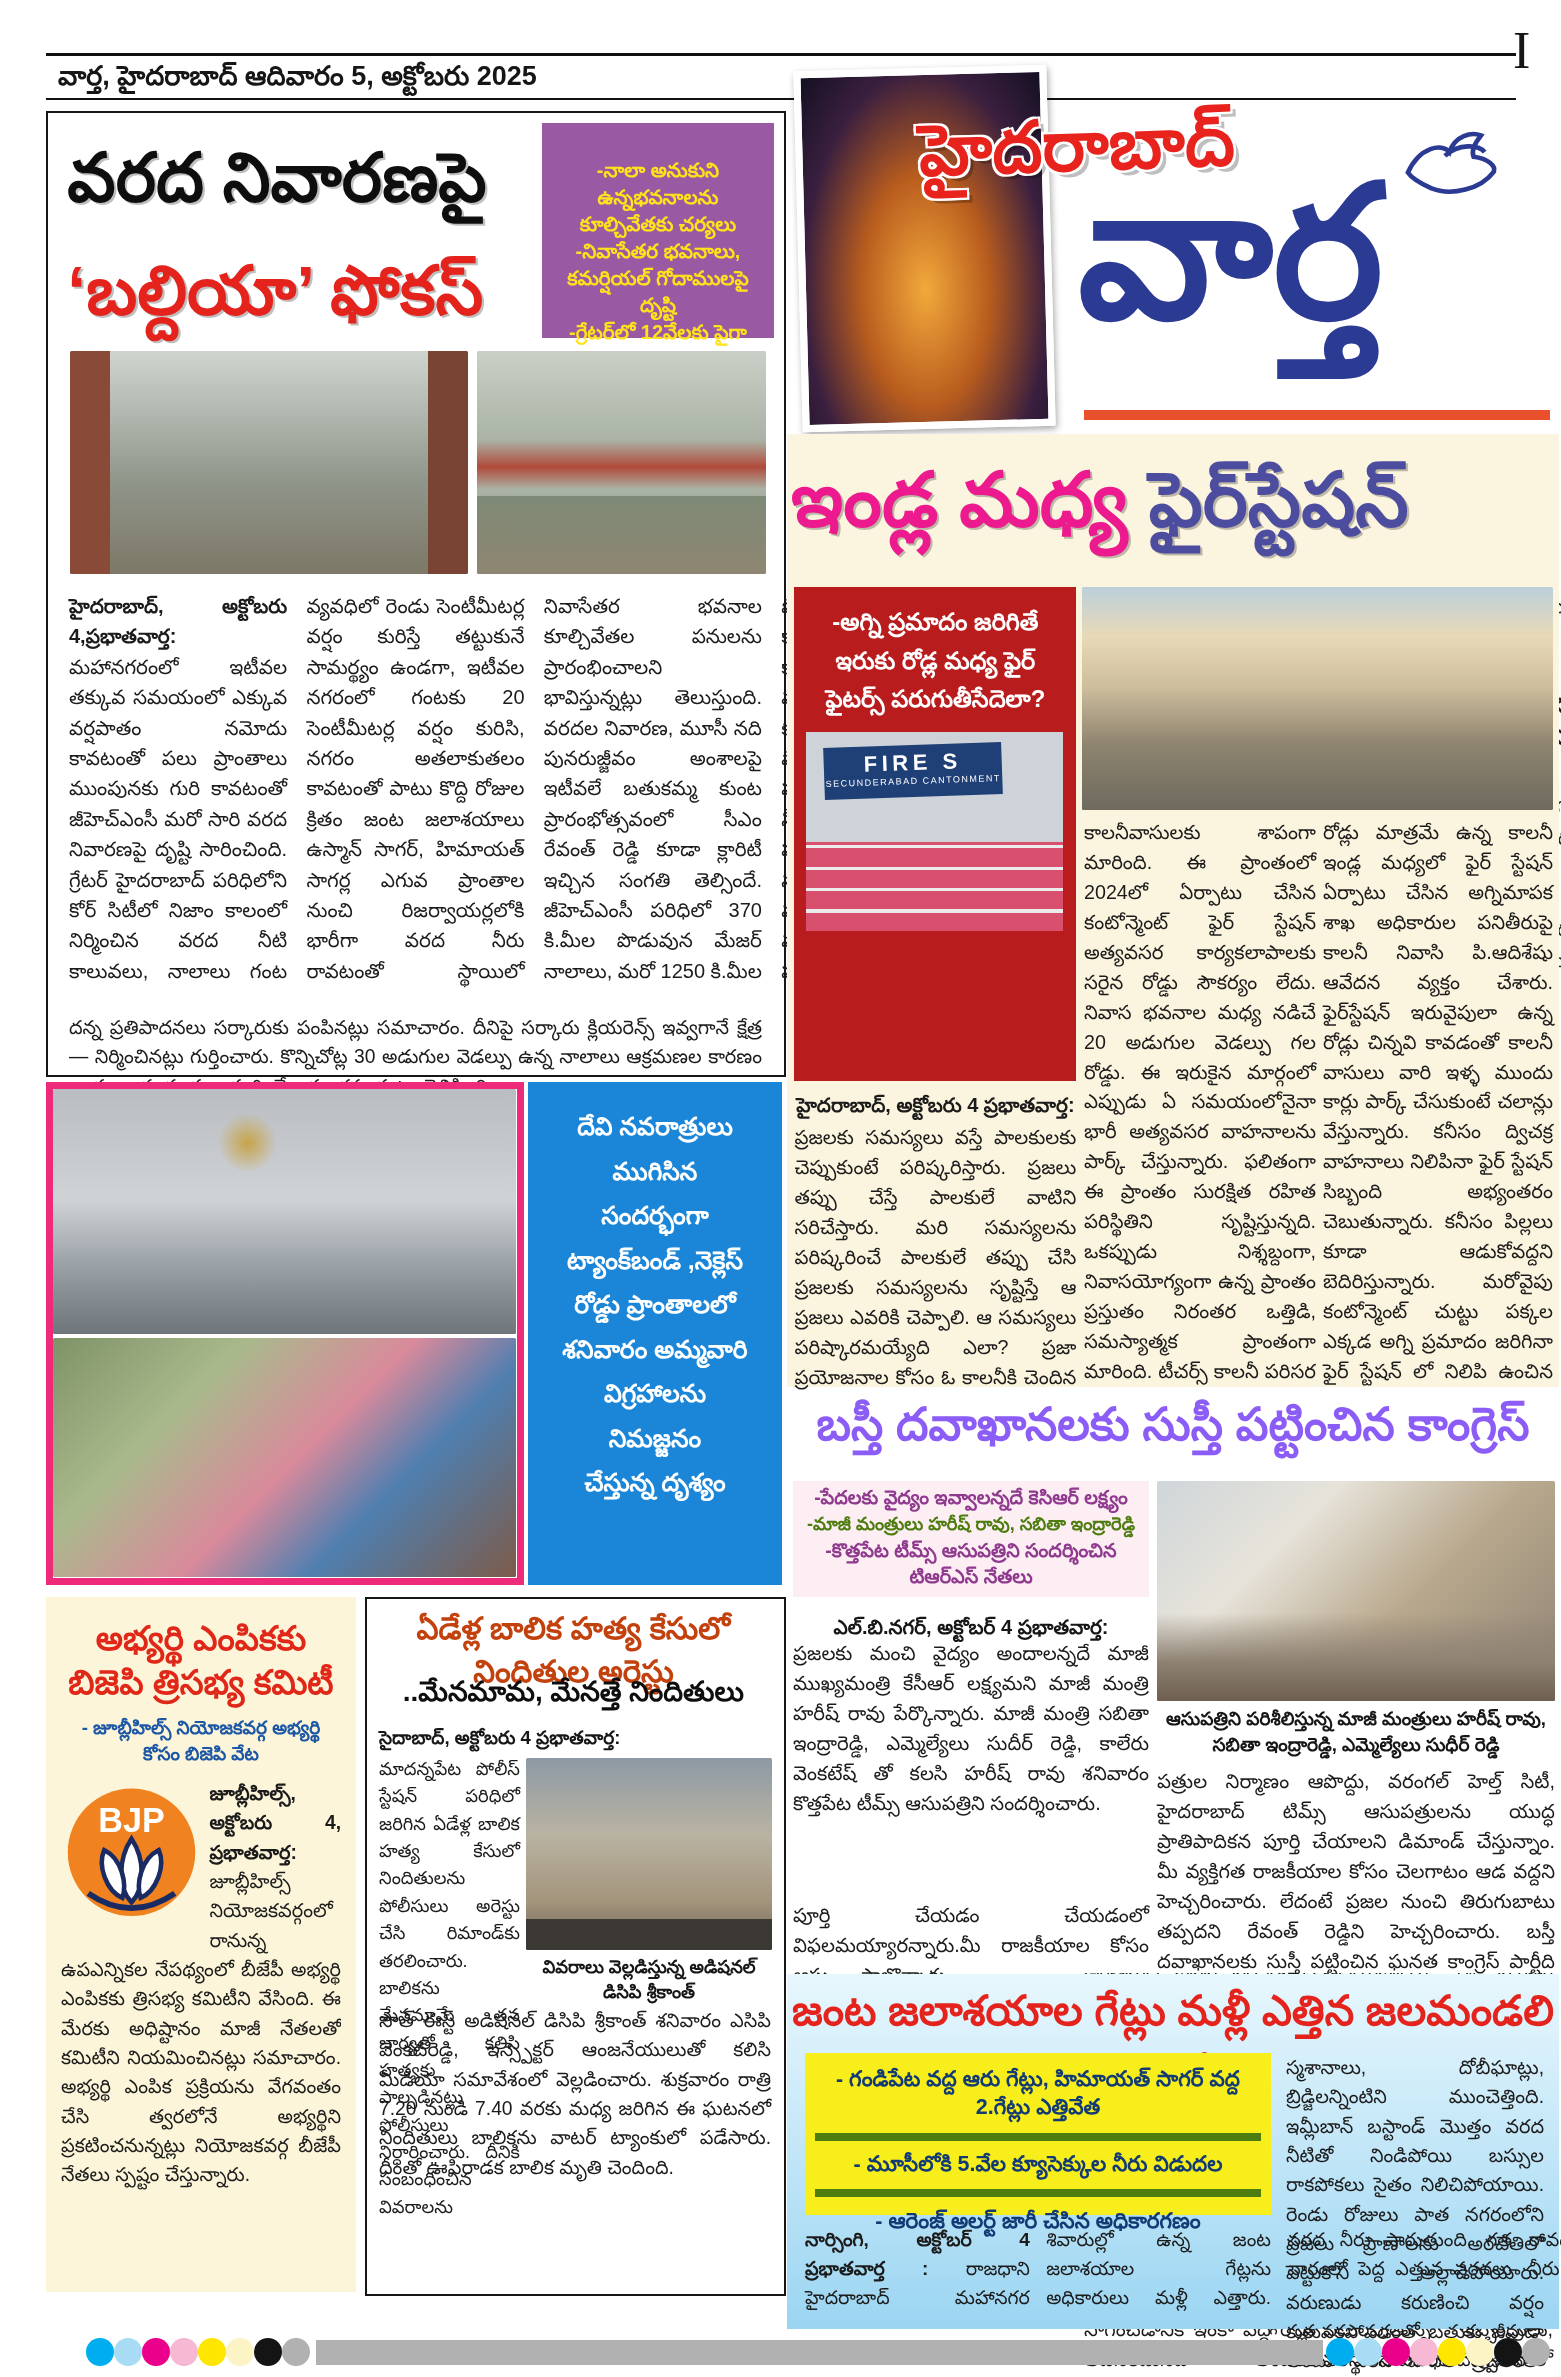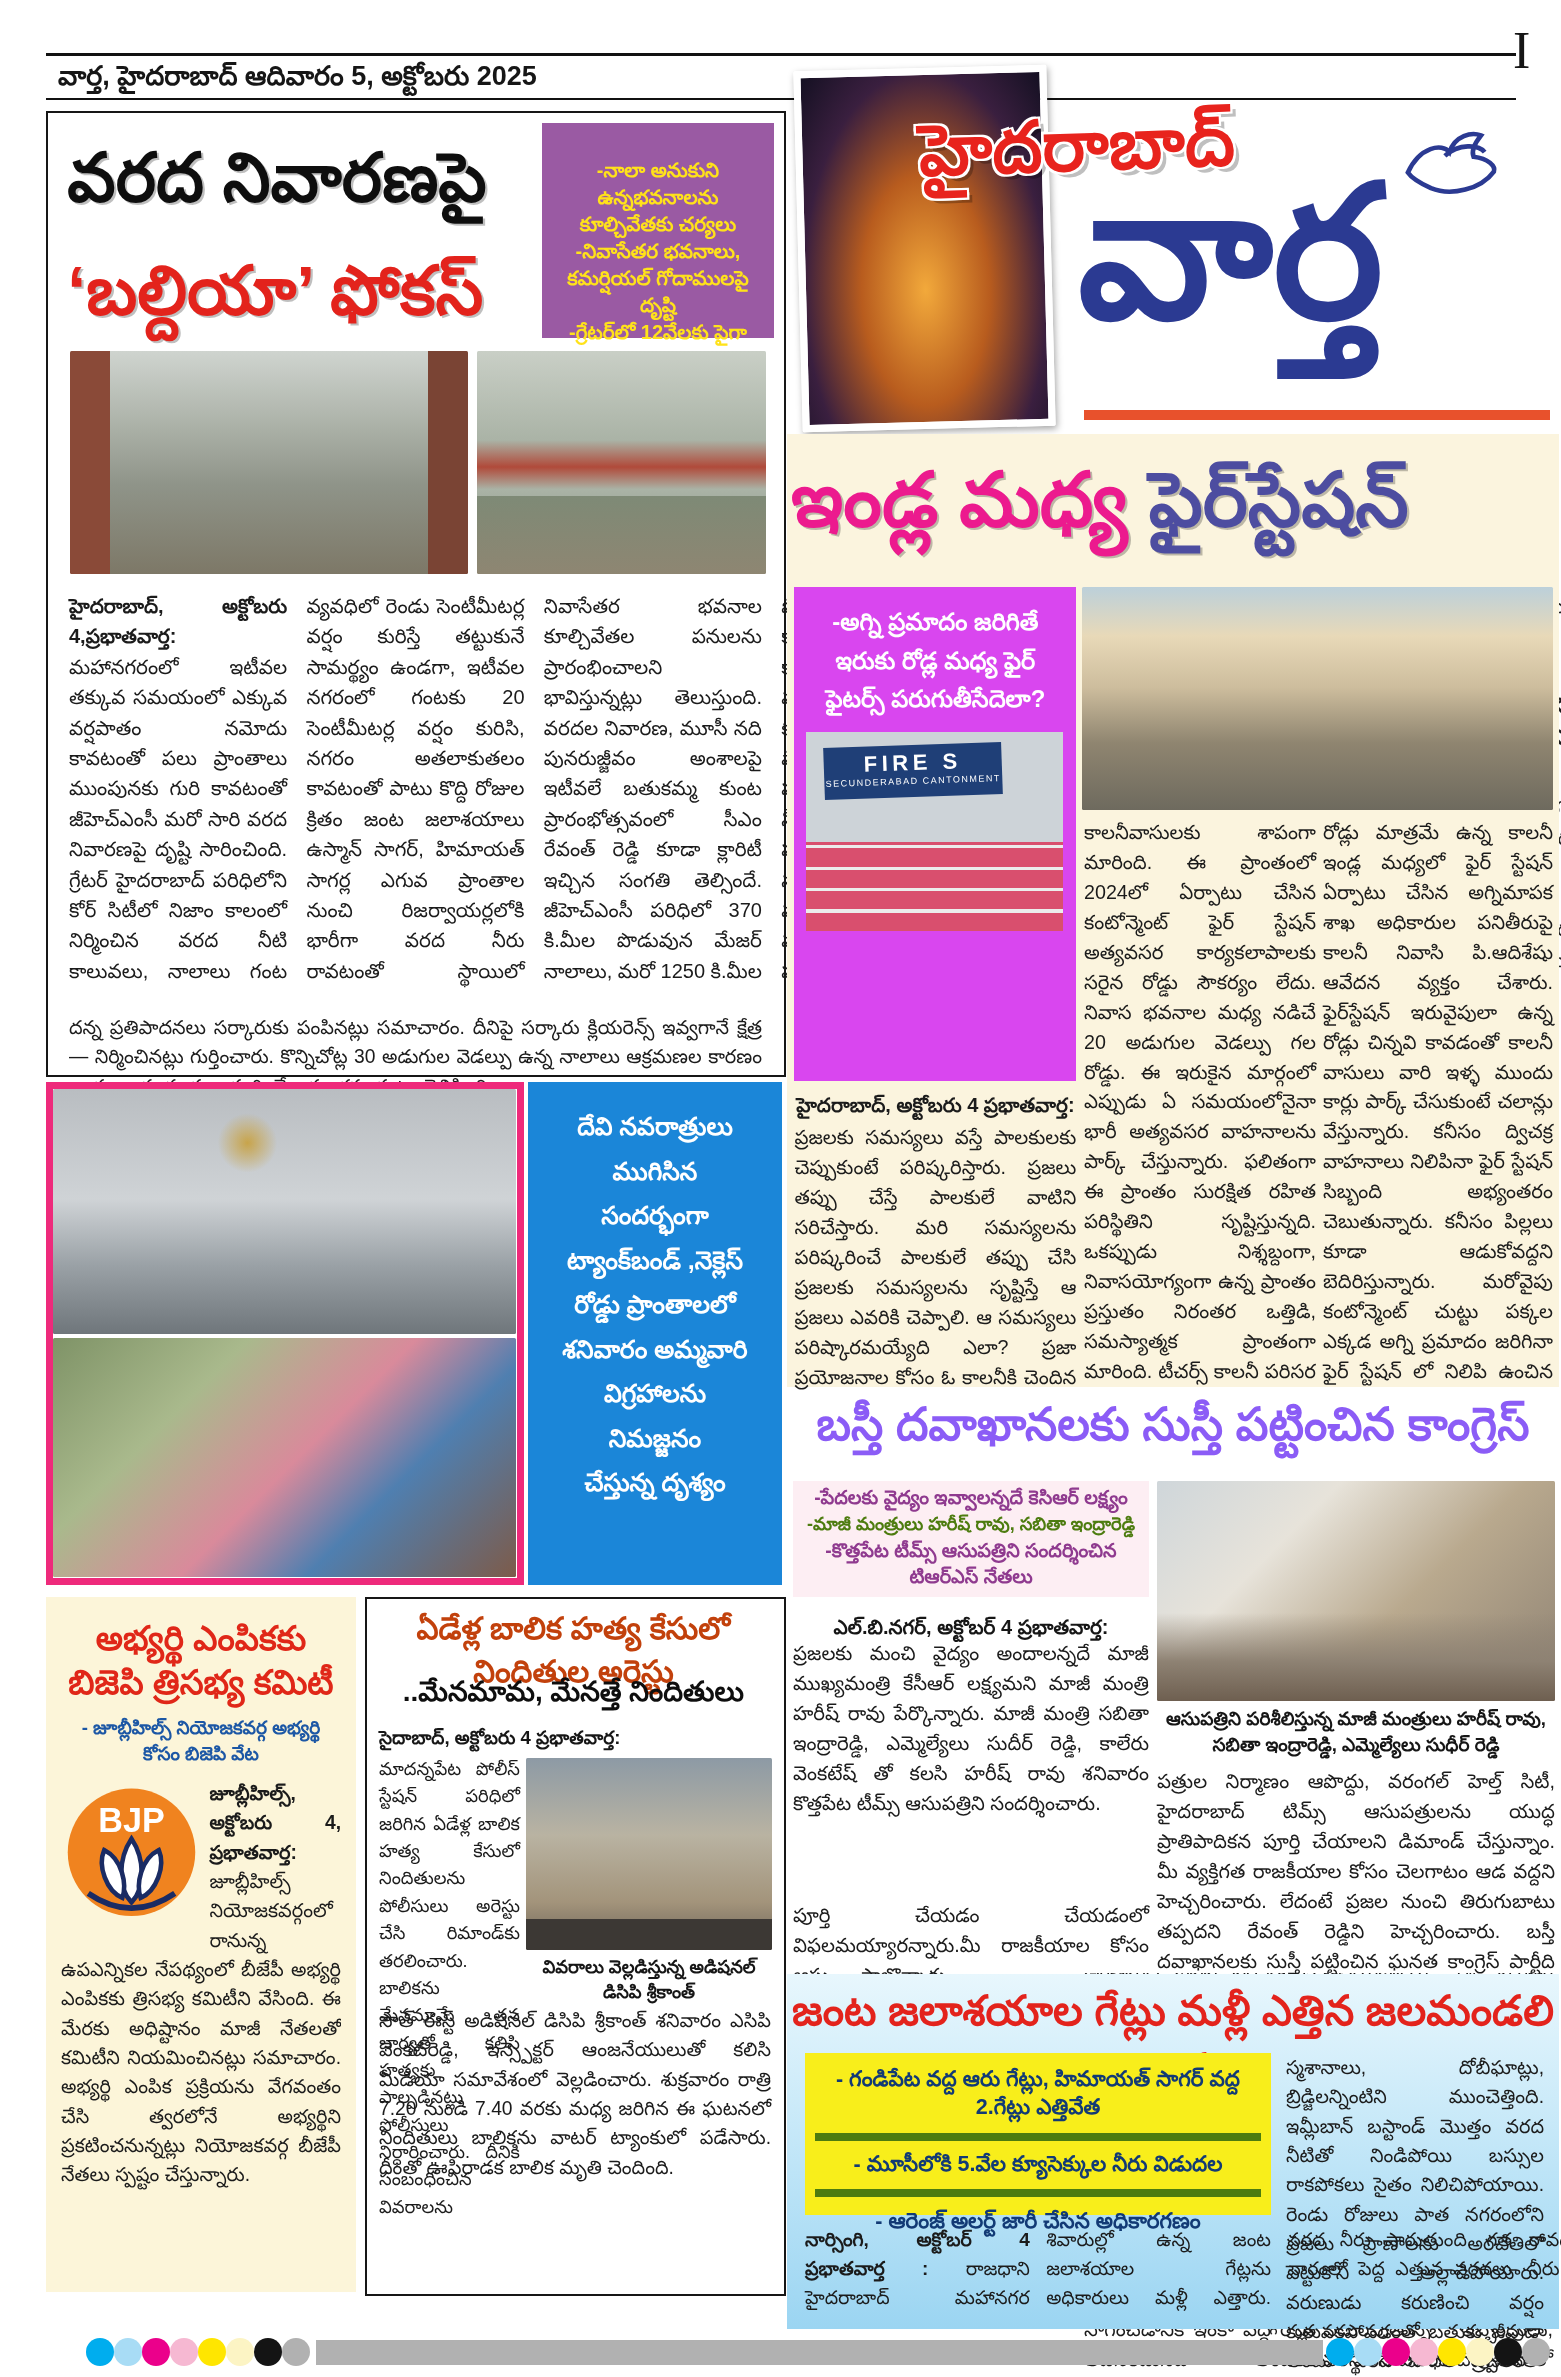--- a/index.html
+++ b/index.html
@@ -121,21 +121,21 @@
     </svg>
   </div>
   <div class="abs" style="left:1078px;top:132px;font-size:186px;font-weight:900;color:#2b3a92;line-height:1.3;">వార్త</div>
   <div class="abs" style="left:1084px;top:410px;width:466px;height:9.6px;background:#e8512c;"></div>
 
   <section class="abs" style="left:787px;top:434px;width:772px;height:953px;background:#fbf4de;">
     <div class="abs headline-shadow" style="left:4px;top:22px;width:750px;font-size:76px;font-weight:900;white-space:nowrap;">
       <span style="color:#ec1a8e;">ఇండ్ల మధ్య</span><span style="color:#4d4da0;"> ఫైర్‌స్టేషన్</span>
     </div>
 
-    <div class="abs" style="left:7.4px;top:153px;width:282px;height:494px;background:#d946ef;padding:16.3px 12px;box-sizing:border-box;">
+    <div class="abs" style="left:7.4px;top:153px;width:282px;height:494px;background:#b91c1c;padding:16.3px 12px;box-sizing:border-box;">
       <div class="center" style="color:#fff;font-size:24px;font-weight:bold;line-height:1.6;">-అగ్ని ప్రమాదం జరిగితే ఇరుకు రోడ్ల మధ్య ఫైర్ ఫైటర్స్ పరుగుతీసేదెలా?</div>
       <div style="position:relative;width:257px;height:199px;margin-top:13.4px;background:#cdd3d8;overflow:hidden;">
         <div style="position:absolute;left:18px;top:13.4px;width:178px;height:52px;background:#1f3f77;color:#fff;text-align:center;padding-top:4.5px;box-sizing:border-box;transform:rotate(-2deg);">
           <div style="font-size:22px;font-weight:bold;letter-spacing:4.5px;">FIRE S</div>
           <div style="font-size:9px;letter-spacing:1.5px;">SECUNDERABAD CANTONMENT</div>
         </div>
         <div style="position:absolute;left:0;bottom:0;width:100%;height:89px;
              background:repeating-linear-gradient(0deg,#d94f6e 0 18px,#ececec 18px 21.5px);"></div>
       </div>
     </div>

